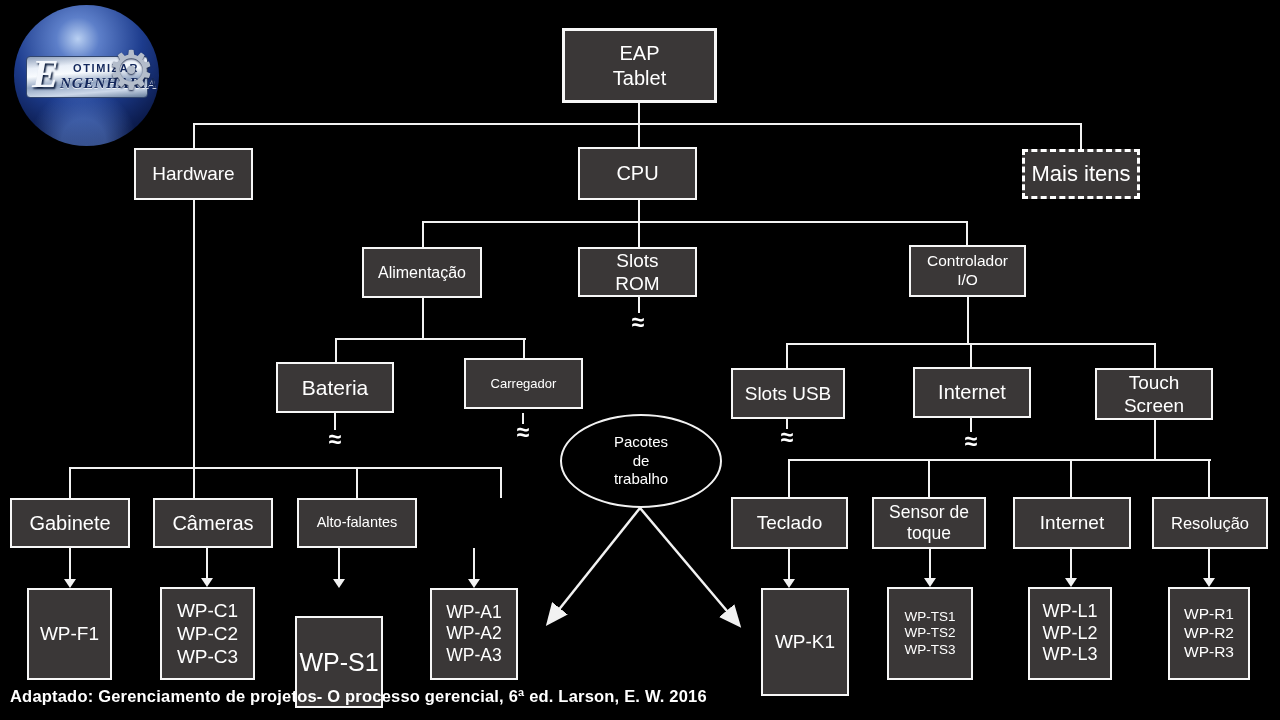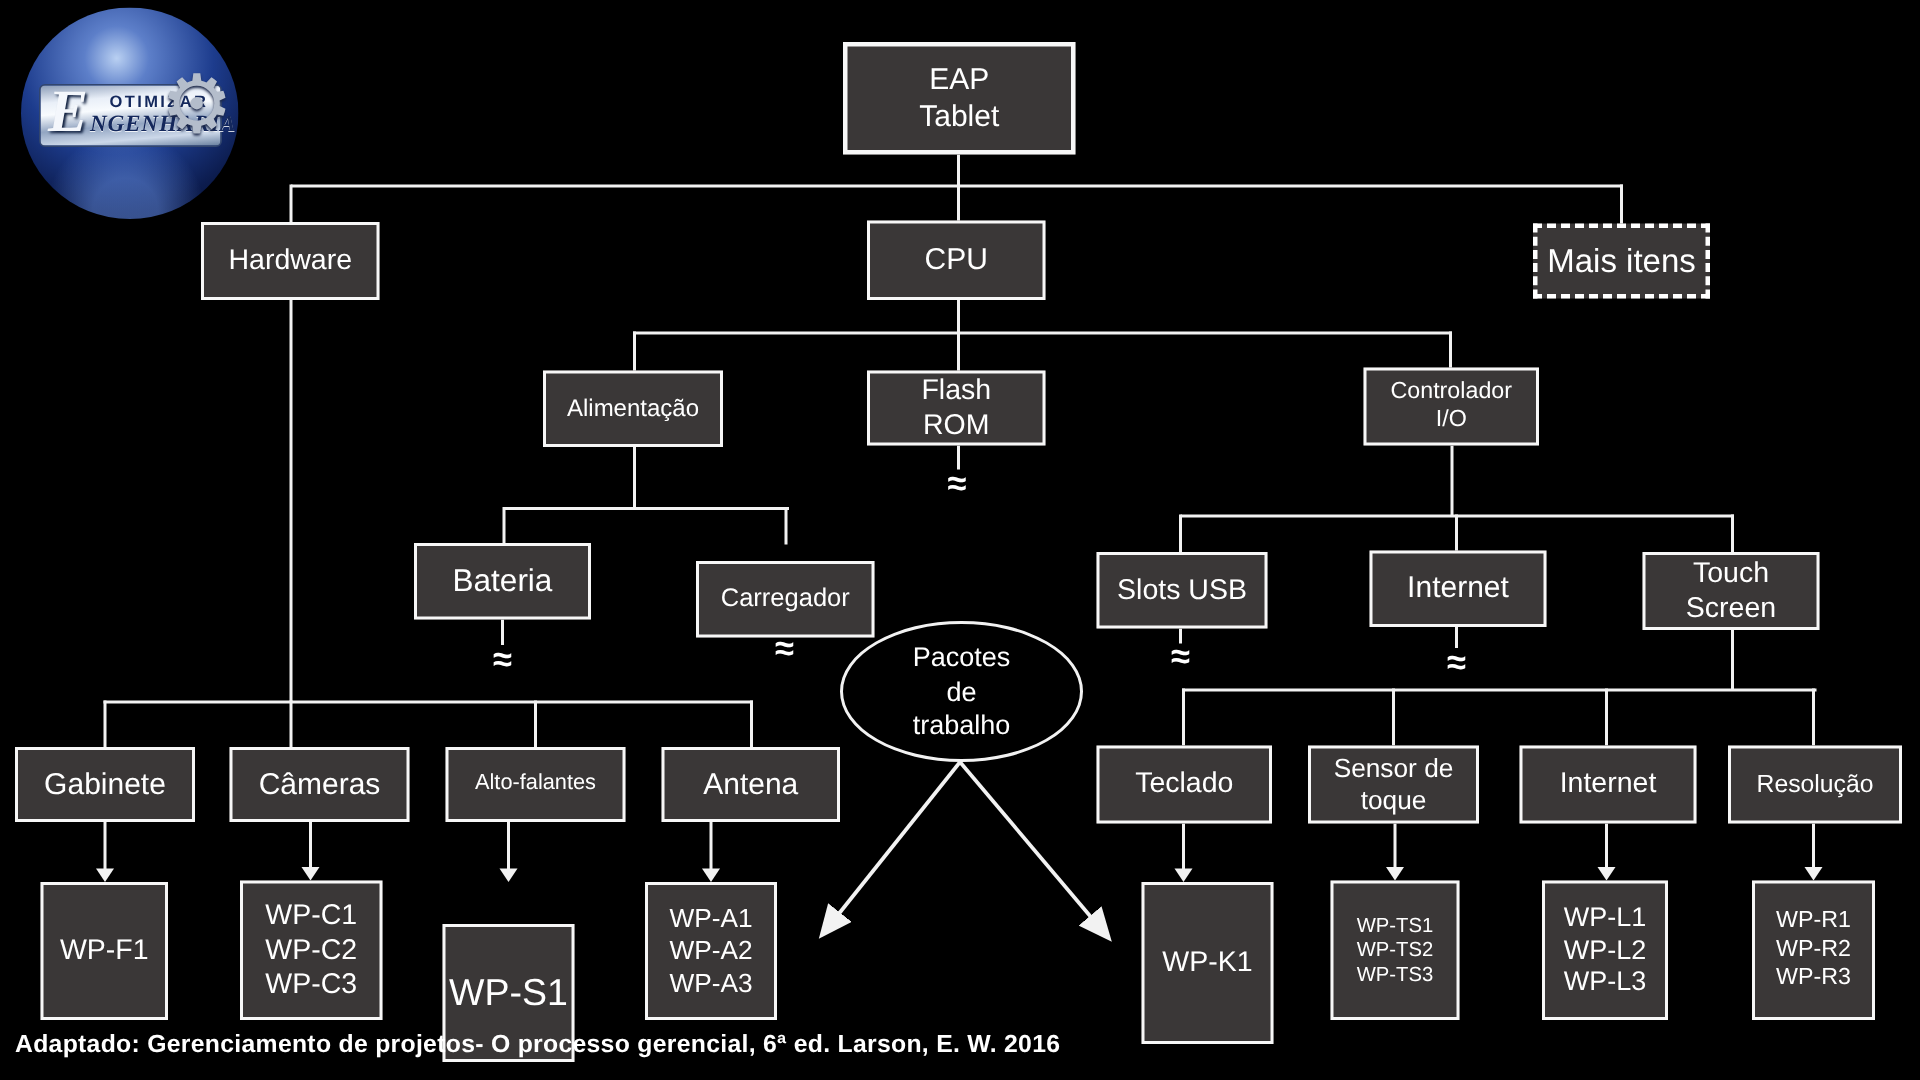--- a/index.html
+++ b/index.html
@@ -133,40 +133,39 @@
   </svg>
 
   <div class="box thick" style="left:562px;top:28px;width:155px;height:75px;font-size:20px">EAP
 Tablet</div>
 
   <div class="box" style="left:134px;top:148px;width:119px;height:52px;font-size:19px">Hardware</div>
   <div class="box" style="left:578px;top:147px;width:119px;height:53px;font-size:20px">CPU</div>
   <div class="box dashed" style="left:1022px;top:149px;width:118px;height:50px;font-size:22px">Mais itens</div>
 
   <div class="box" style="left:362px;top:247px;width:120px;height:51px;font-size:16px">Alimentação</div>
-  <div class="box" style="left:578px;top:247px;width:119px;height:50px;font-size:19px">Flash
+  <div class="box" style="left:578px;top:247px;width:119px;height:50px;font-size:19px">Slots
 ROM</div>
   <div class="box" style="left:909px;top:245px;width:117px;height:52px;font-size:15.5px">Controlador
 I/O</div>
 
   <div class="box" style="left:276px;top:362px;width:118px;height:51px;font-size:21px">Bateria</div>
-  <div class="box" style="left:464px;top:374px;width:119px;height:51px;font-size:17px">Carregador</div>
+  <div class="box" style="left:464px;top:358px;width:119px;height:51px;font-size:13px">Carregador</div>
   <div class="box" style="left:731px;top:368px;width:114px;height:51px;font-size:19px">Slots USB</div>
   <div class="box" style="left:913px;top:367px;width:118px;height:51px;font-size:20px">Internet</div>
   <div class="box" style="left:1095px;top:368px;width:118px;height:52px;font-size:19px">Touch
 Screen</div>
 
-  <div class="ellipse" style="left:560px;top:414px;width:162px;height:94px;font-size:18px">Pacotes
+  <div class="ellipse" style="left:560px;top:414px;width:162px;height:94px;font-size:15px">Pacotes
 de
 trabalho</div>
 
   <div class="box" style="left:10px;top:498px;width:120px;height:50px;font-size:20px">Gabinete</div>
   <div class="box" style="left:153px;top:498px;width:120px;height:50px;font-size:20px">Câmeras</div>
   <div class="box" style="left:297px;top:498px;width:120px;height:50px;font-size:14.5px">Alto-falantes</div>
-  <div class="box" style="left:441px;top:498px;width:119px;height:50px;font-size:20px">Antena</div>
 
   <div class="box" style="left:731px;top:497px;width:117px;height:52px;font-size:19px">Teclado</div>
   <div class="box" style="left:872px;top:497px;width:114px;height:52px;font-size:17.5px">Sensor de
 toque</div>
   <div class="box" style="left:1013px;top:497px;width:118px;height:52px;font-size:19px">Internet</div>
   <div class="box" style="left:1152px;top:497px;width:116px;height:52px;font-size:16.5px">Resolução</div>
 
   <div class="box" style="left:27px;top:588px;width:85px;height:92px;font-size:19px">WP-F1</div>
   <div class="box" style="left:160px;top:587px;width:95px;height:93px;font-size:19px">WP-C1
 WP-C2

